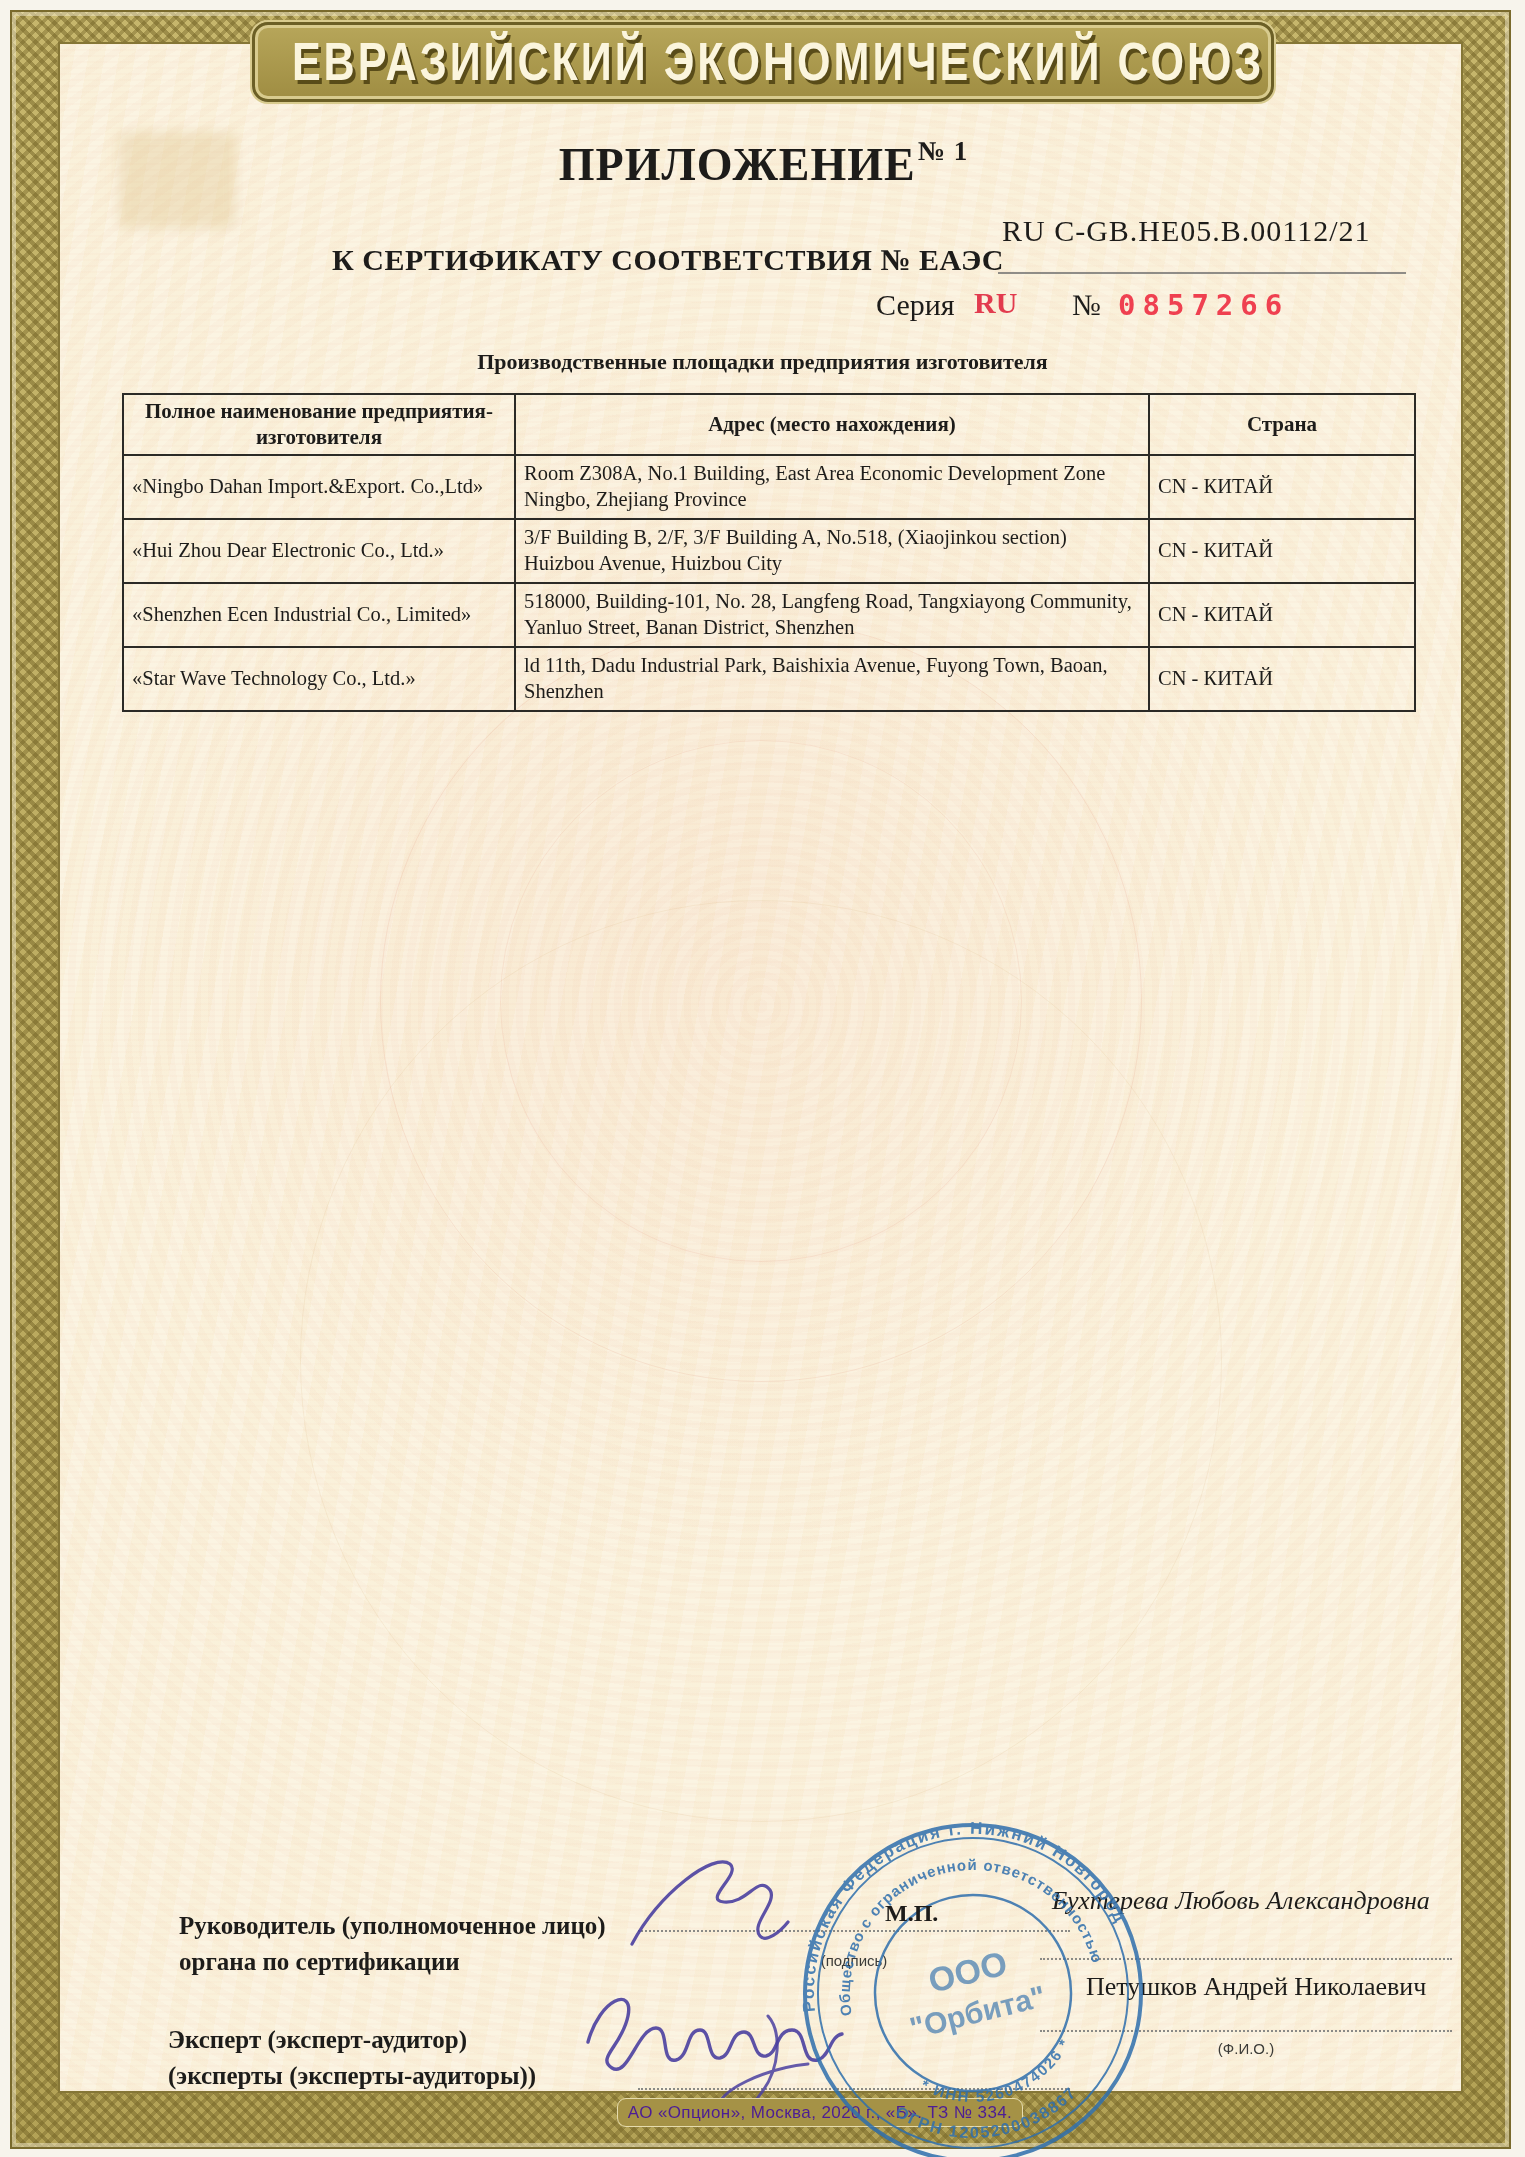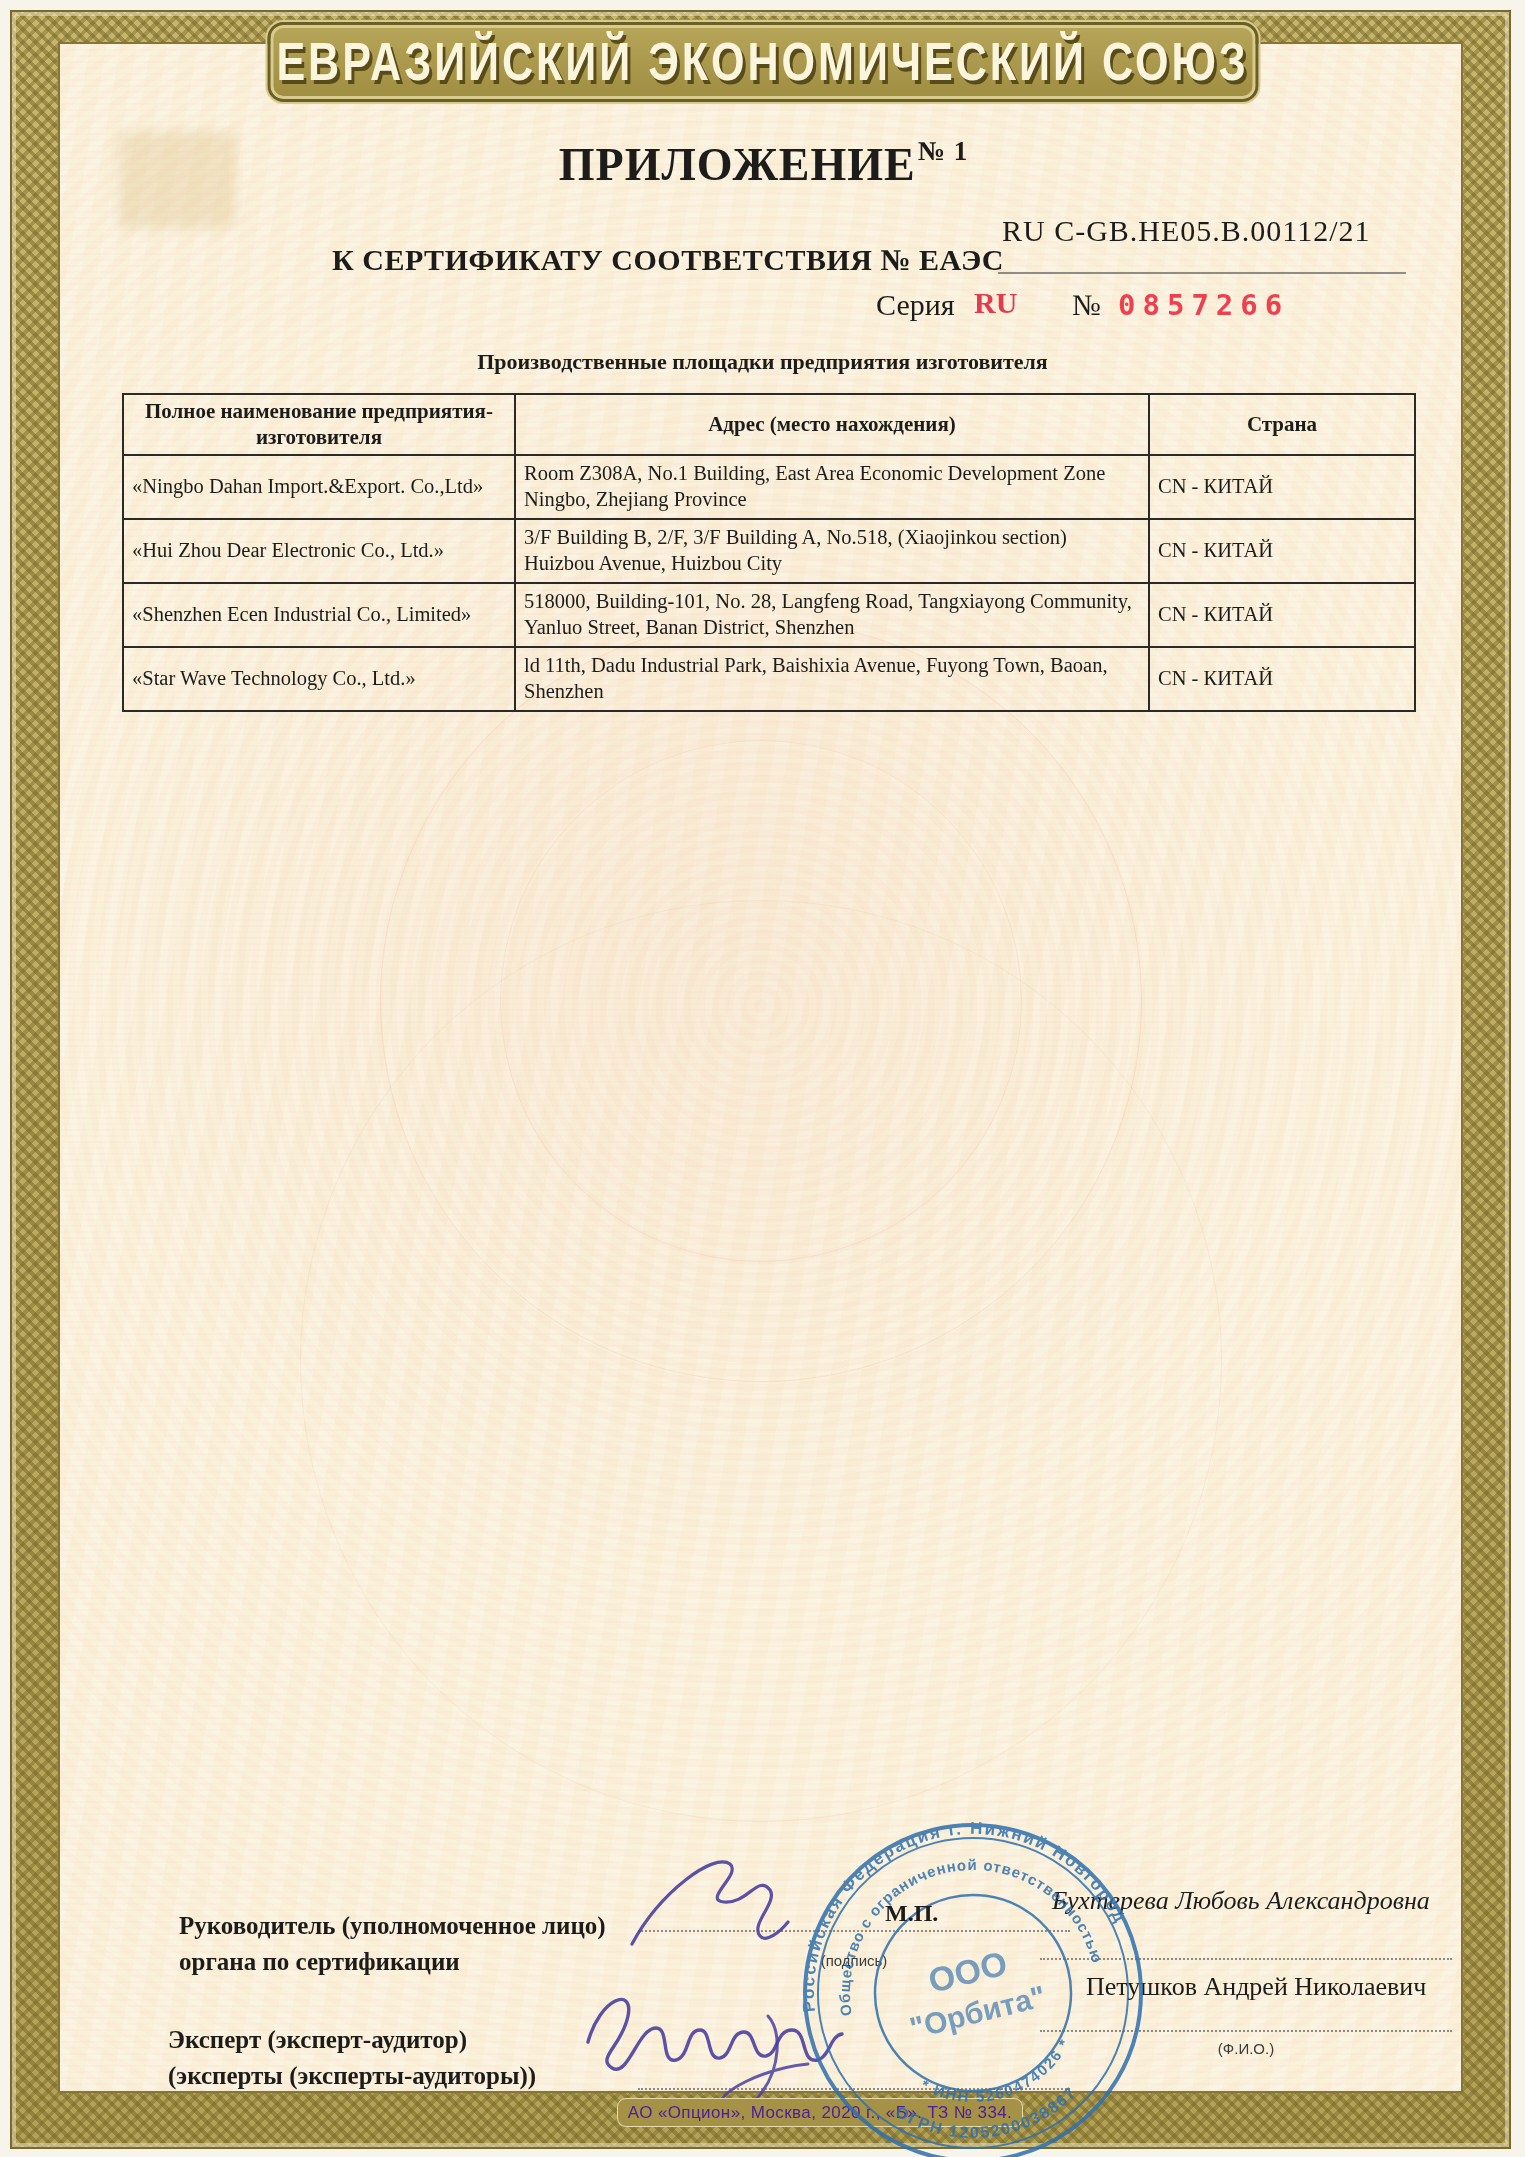--- a/index.html
+++ b/index.html
@@ -33,21 +33,21 @@
     position:absolute;left:118px;top:132px;width:118px;height:96px;
     background:rgba(214,182,118,0.28);filter:blur(6px);border-radius:8px;
   }
   
   .banner{
     position:absolute;left:50%;top:22px;transform:translateX(-50%);
     width:985px;height:74px;z-index:5;
     background:linear-gradient(#b7a65a,#9f8d42);
     border:3px solid #6b5f26;border-radius:16px;
     box-shadow: inset 0 0 0 3px #d8cb8e, 0 0 0 2px #d8cb8e;
-    display:flex;align-items:center;justify-content:center;
+    display:flex;align-items:center;justify-content:center;padding-left:31px;
   }
   .banner span{
     font-family:"Liberation Sans",sans-serif;font-weight:bold;font-size:44px;
     letter-spacing:3px;color:#fbf5dd;white-space:nowrap;
     transform:scale(0.98,1.22);
     text-shadow:3px 3px 0 rgba(84,72,22,0.95);
   }
   .title{
     position:absolute;left:0;right:0;top:138px;text-align:center;z-index:2;
     font-weight:bold;font-size:46px;letter-spacing:1px;

